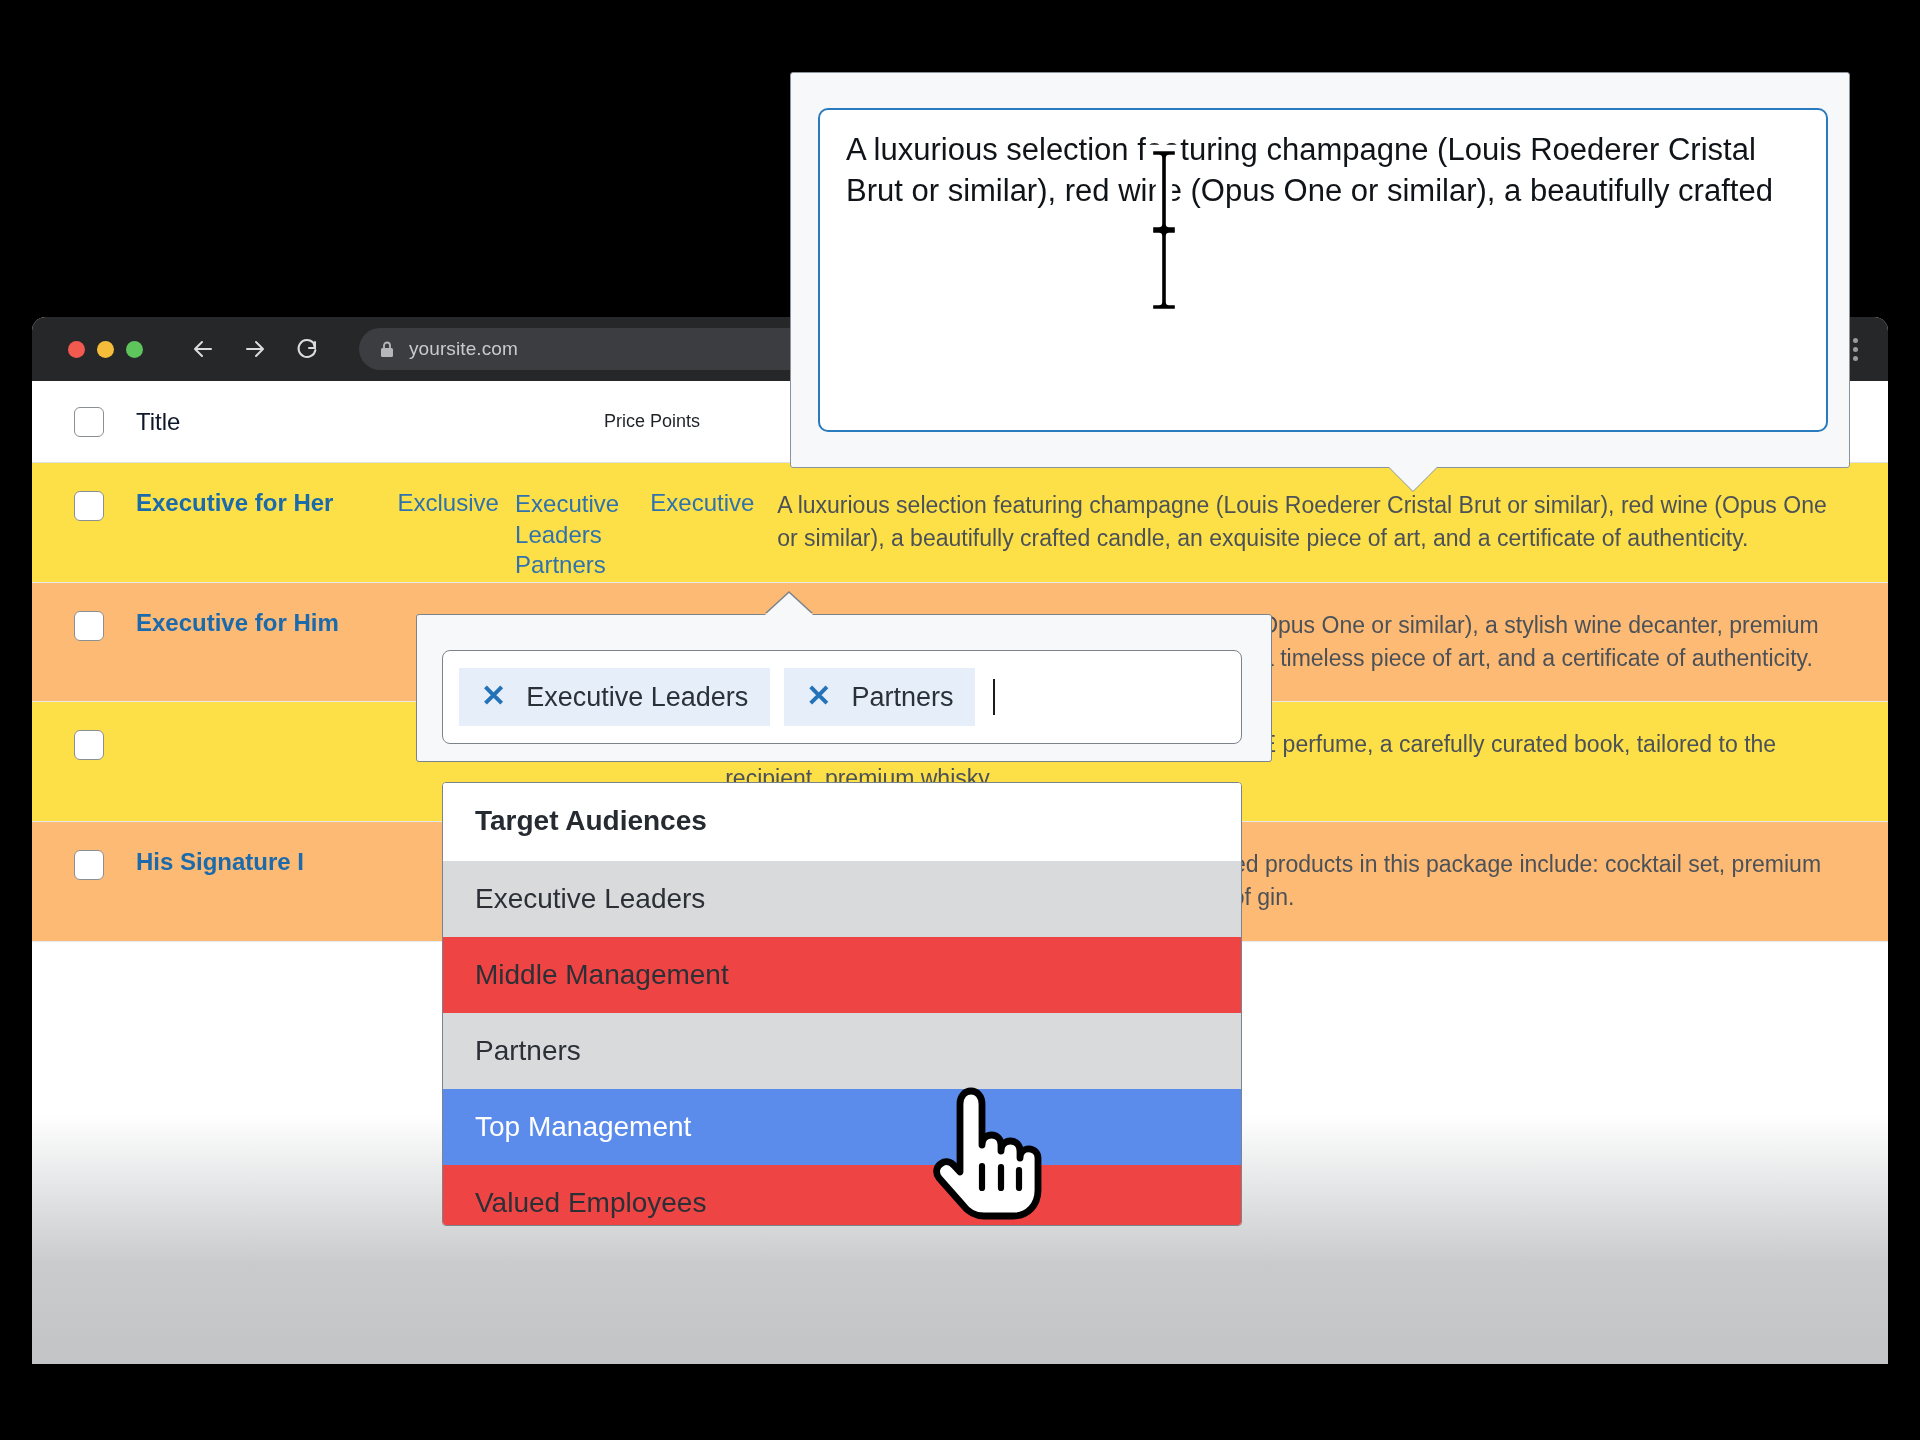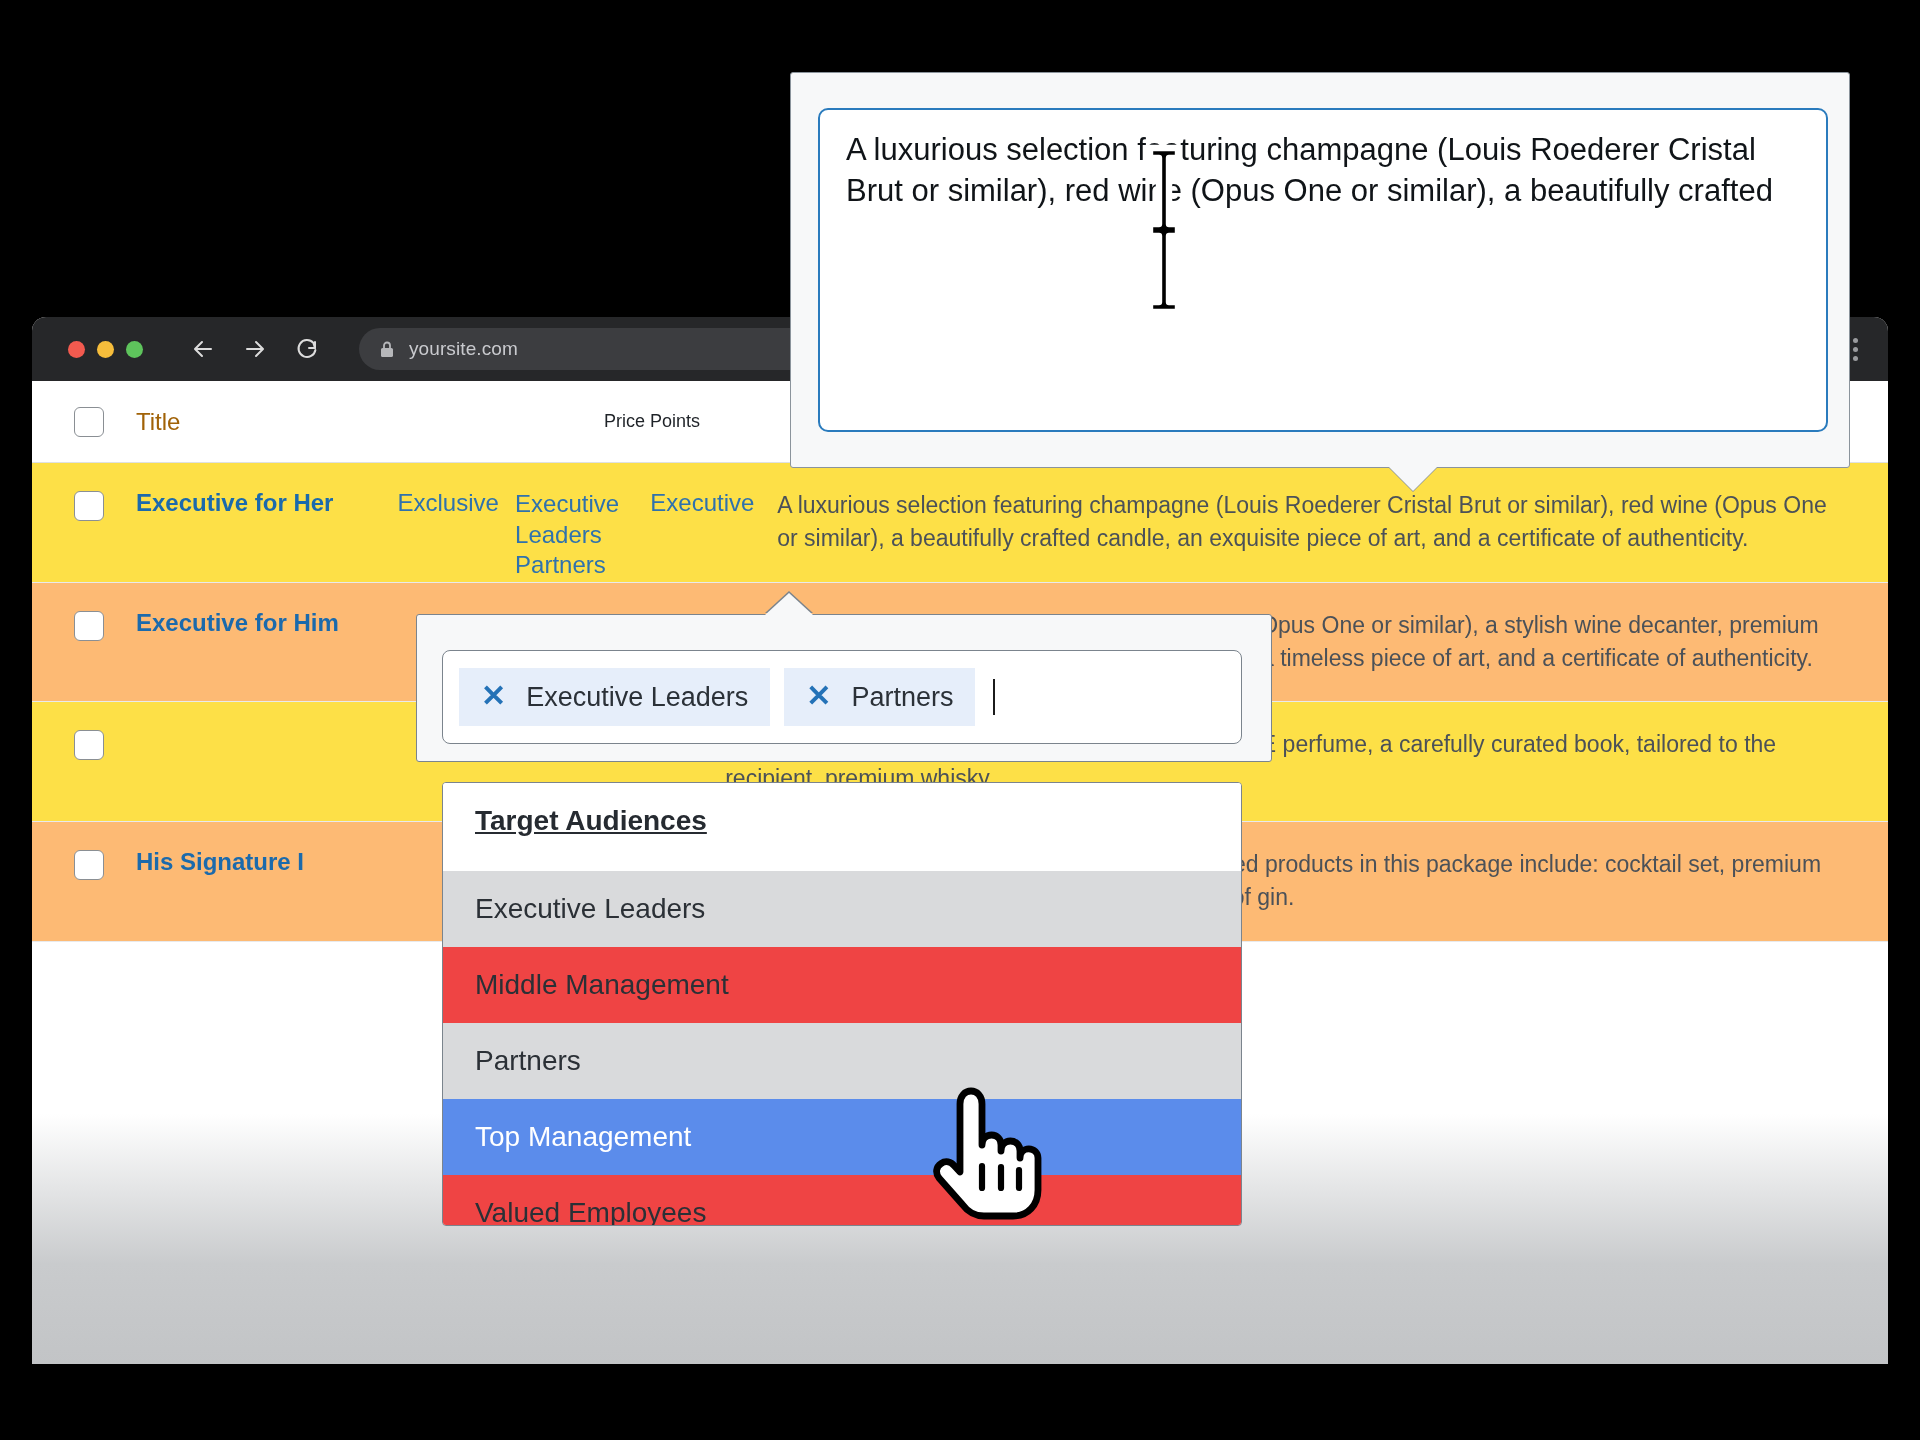--- a/index.html
+++ b/index.html
@@ -60,21 +60,21 @@
     height: 82px;
     border-bottom: 1px solid #dfe1e3;
     padding-left: 42px;
   }
   .cb {
     width: 30px; height: 30px;
     border:1.6px solid #8a8f94;
     border-radius: 6px; background:#fff;
     flex: 0 0 auto;
   }
-  .col-title { width: 500px; padding-left: 32px; font-size: 24px; color:#a16207; }
+  .col-title { width: 500px; padding-left: 32px; font-size: 24px; color:#0f172a; }
   .col-price { width: 255px; font-size: 18px; color:#1f2328; }
 
   .row {
     display:flex;
     padding-left: 42px;
     position: relative;
     border-bottom: 1px solid #e9eaec;
   }
   .row.alt { background:#fde047; }
   .row.plain { background:#fdba74; }
@@ -144,23 +144,22 @@
     position:absolute; left:442px; top:782px;
     width: 800px; height: 444px;
     background:#ffffff;
     border:1.6px solid #7b848d;
     border-radius: 4px;
     overflow:hidden;
     z-index: 41;
   }
   .ms-group {
     font-size: 28px; font-weight:700; color:#262b31;
-    padding: 22px 0 34px 32px;
+    padding: 22px 0 24px 32px;
     background:#ffffff;
-    text-decoration:underline;
   }
   .ms-opt {
     font-size: 28px; color:#2b3036;
     height: 76px; display:flex; align-items:center;
     padding-left: 32px;
     background:#ef4444;
   }
   .ms-opt.sel { background:#d9dadc; }
   .ms-opt.hl  { background:#5b8ceb; color:#ffffff; }
 

